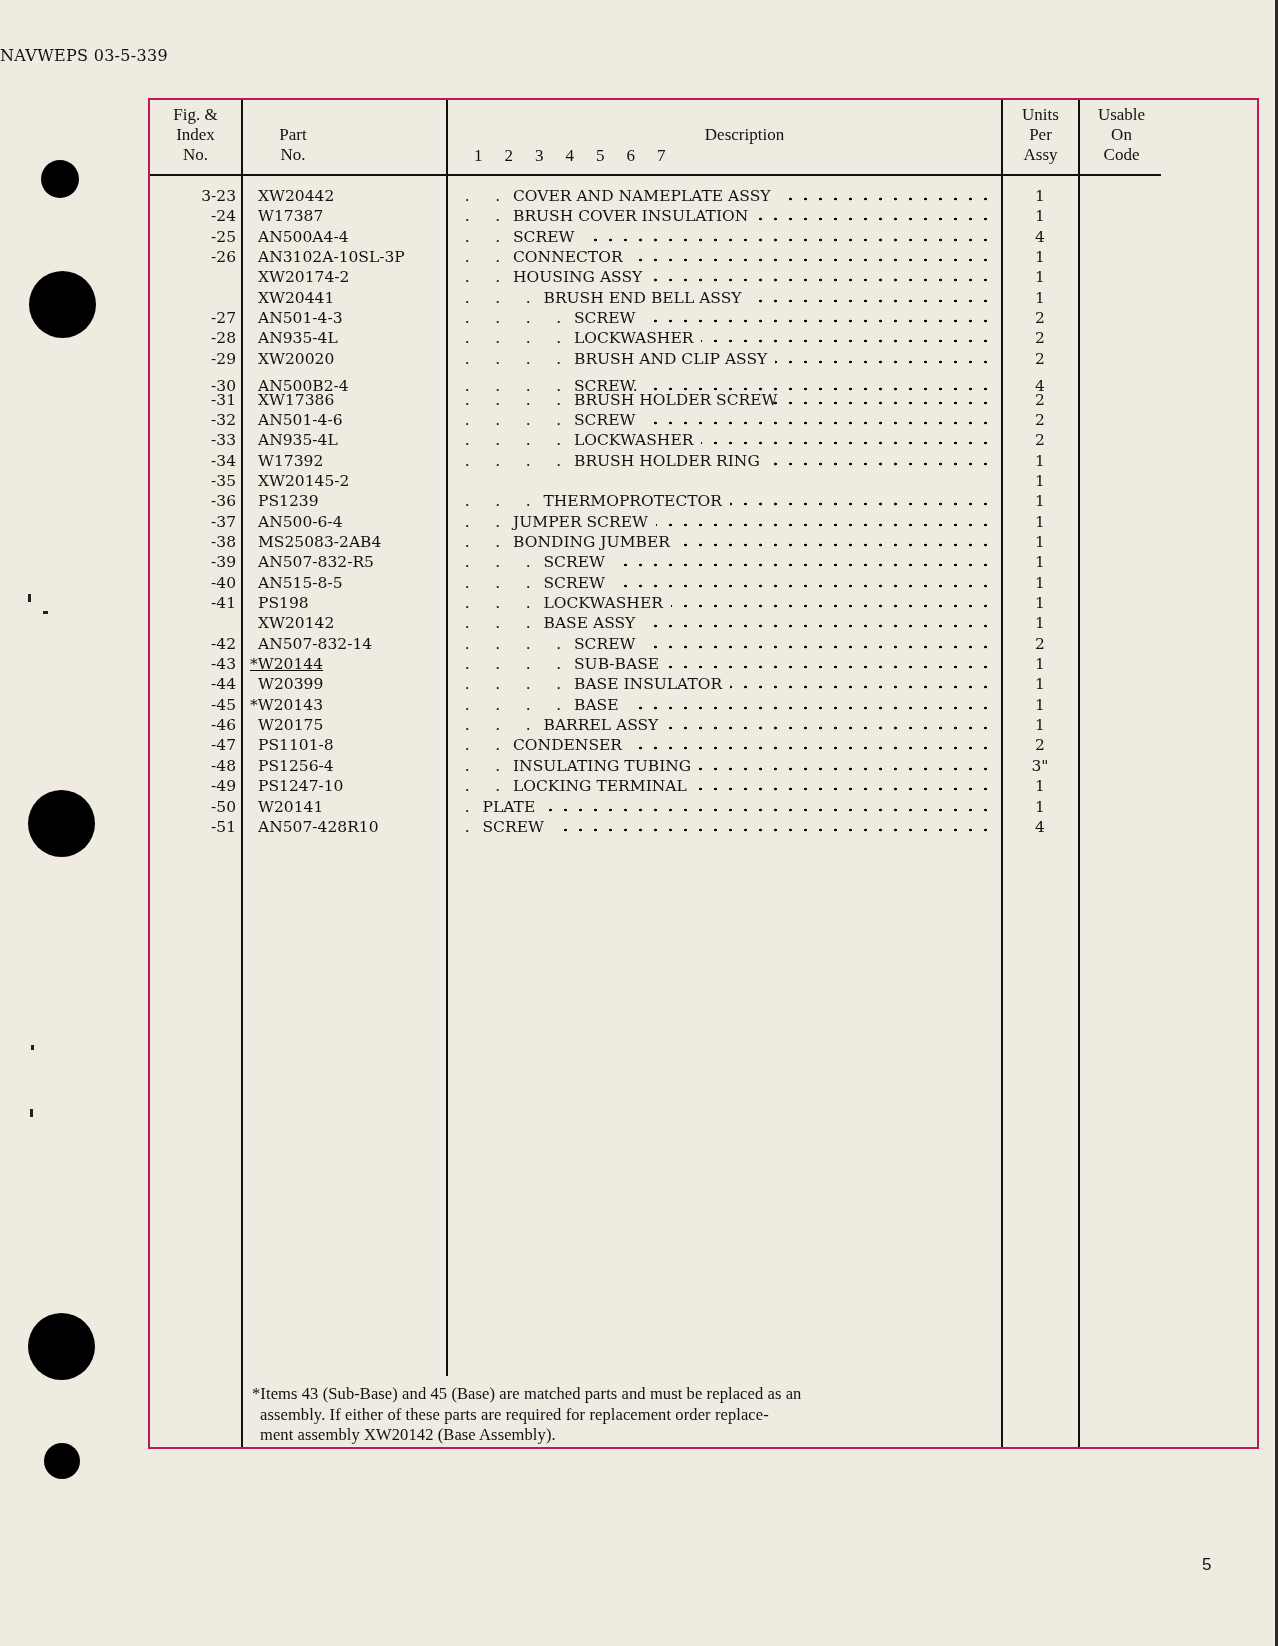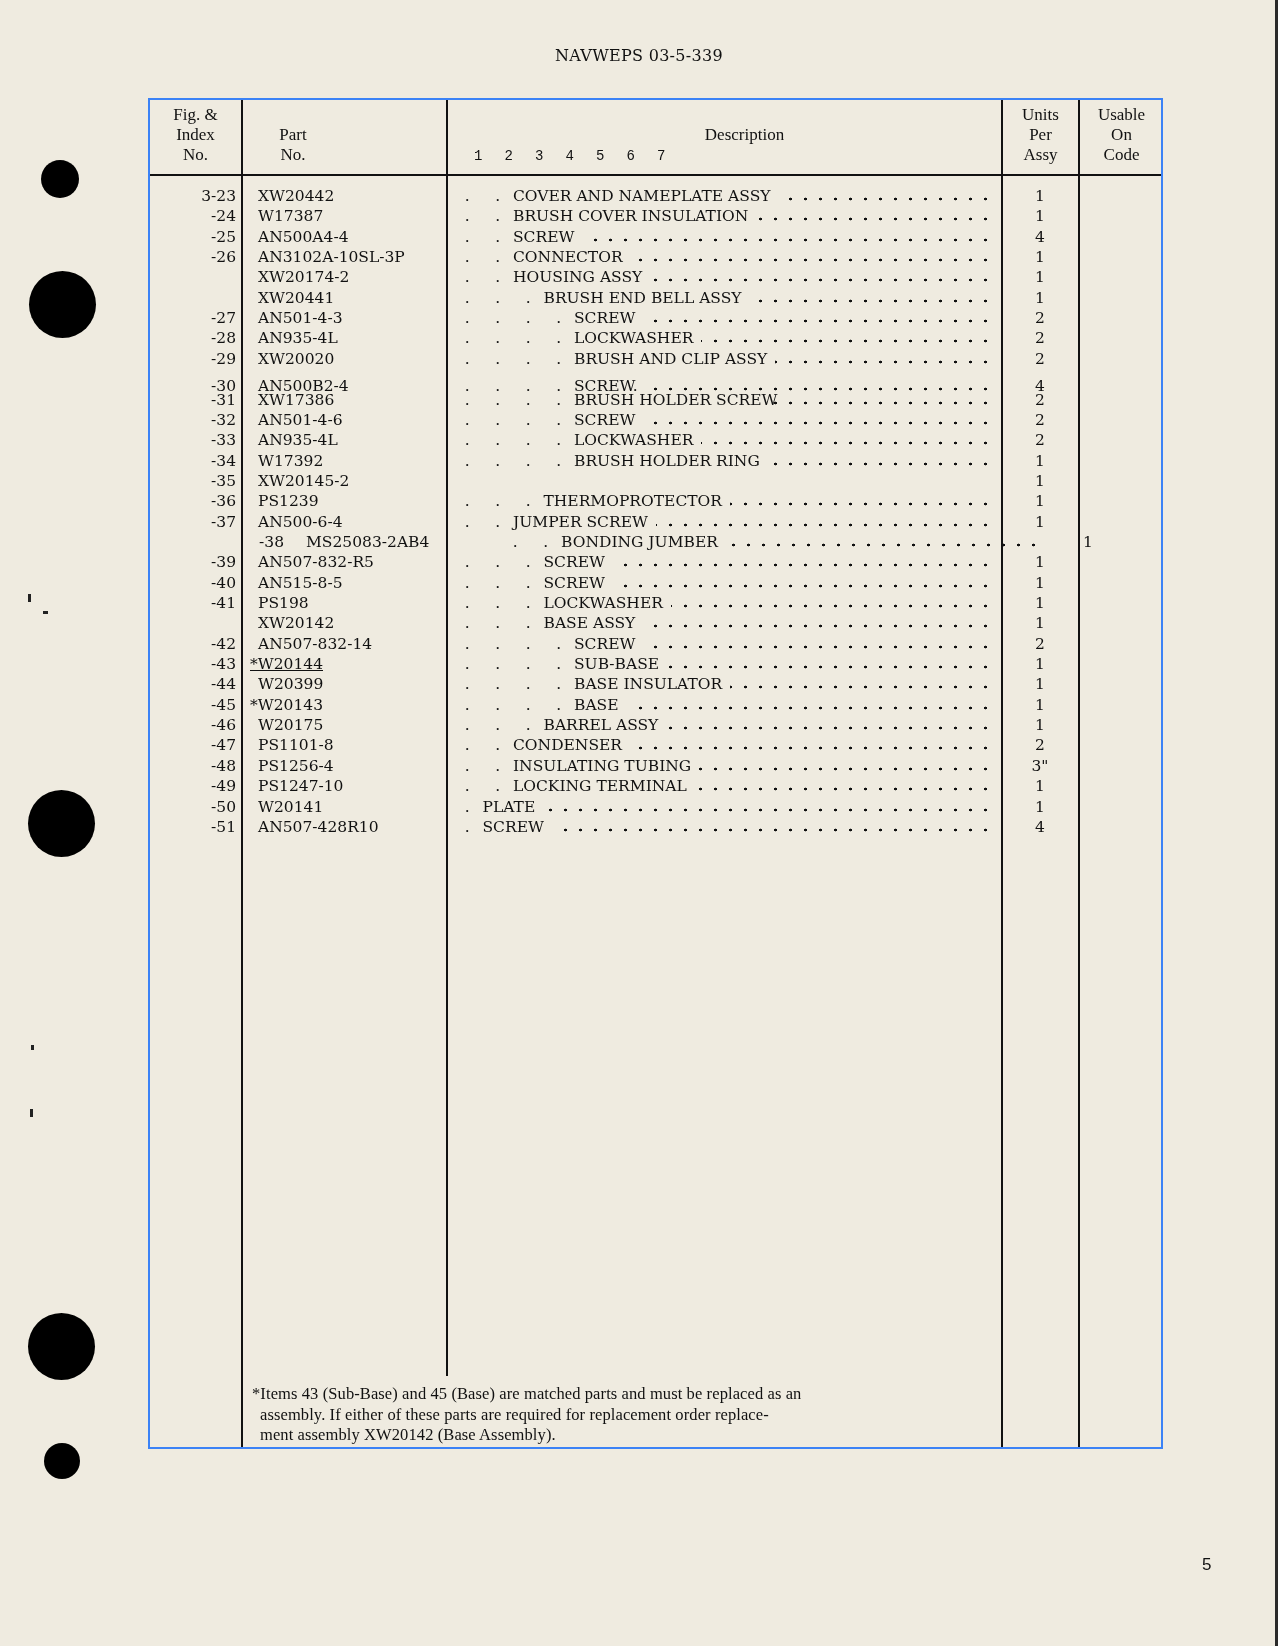--- a/index.html
+++ b/index.html
@@ -10,39 +10,39 @@
     overflow: hidden;
     font-family: "DejaVu Serif", "Liberation Serif", serif;
     color: #111;
   }
   .page-edge {
     position: absolute; top: 0; right: 0; width: 3px; height: 1646px; background: #2a2a2a;
   }
   .hole { position: absolute; background: #000; border-radius: 50%; }
   .speck { position: absolute; background: #222; }
   .doc-header {
-    position: absolute; top: 46px; left: 0; width: 1278px; text-align: center;
+    position: absolute; top: 46px; left: 0; width: 1278px; text-align: left;
     font-size: 16px; letter-spacing: 0.3px;
   }
   .doc-header span { position: relative; left: 0px; }
   .page-number {
     position: absolute; left: 1202px; top: 1555px; font-family: "Liberation Sans", sans-serif; font-size: 17px;
   }
   .table {
-    position: absolute; left: 148px; top: 98px; width: 1015px; height: 1351px;
-    border: 2px solid #3b82f6; box-sizing: border-box;
+    position: absolute; left: 148px; top: 98px; width: 1111px; height: 1351px;
+    border: 2px solid #be185d; box-sizing: border-box;
   }
   .vline { position: absolute; top: 0; width: 2px; background: #111; }
   .hline { position: absolute; left: 0; height: 2px; background: #111; }
   .hdr {
     position: absolute; font-family: "Liberation Serif", serif; font-size: 17px; line-height: 20px; text-align: center;
   }
   .hdr div { white-space: nowrap; }
   .level-nums {
-    position: absolute; left: 324px; top: 46px; font-family: Liberation Mono, monospace; font-size: 14px; line-height: 20px;
+    position: absolute; left: 324px; top: 46px; font-family: Liberation Serif, serif; font-size: 17px; line-height: 20px;
   }
   .level-nums span { display: inline-block; width: 30.5px; }
   .row {
     position: absolute; left: 0; height: 20px; width: 1011px; font-size: 15.5px; line-height: 20px;
   }
   .c-idx { position: absolute; left: 0; width: 86px; text-align: right; white-space: pre; }
   .c-part { position: absolute; left: 108px; white-space: pre; }
   .c-desc { position: absolute; left: 302px; width: 544px; overflow: hidden; white-space: nowrap; }
   .c-units { position: absolute; left: 852px; width: 76px; text-align: center; }
   .c-code { position: absolute; left: 930px; width: 85px; text-align: center; }
@@ -224,21 +224,21 @@
         <div class="c-units">1</div>
         <div class="c-code"></div>
       </div>
       <div class="row" style="top: 411.6px;">
         <div class="c-idx">-37</div>
         <div class="c-part">AN500-6-4</div>
         <div class="c-desc"><span class="indent-dot">.</span><span class="indent-dot">.</span><span class="desc-text">JUMPER SCREW</span><span class="leader" style="left: 204px;"></span></div>
         <div class="c-units">1</div>
         <div class="c-code"></div>
       </div>
-      <div class="row" style="top: 431.95px; margin-left: 48px;">
+      <div class="row" style="top: 431.95px;">
         <div class="c-idx">-38</div>
         <div class="c-part">MS25083-2AB4</div>
         <div class="c-desc"><span class="indent-dot">.</span><span class="indent-dot">.</span><span class="desc-text">BONDING JUMBER</span><span class="leader" style="left: 226px;"></span></div>
         <div class="c-units">1</div>
         <div class="c-code"></div>
       </div>
       <div class="row" style="top: 452.3px;">
         <div class="c-idx">-39</div>
         <div class="c-part">AN507-832-R5</div>
         <div class="c-desc"><span class="indent-dot">.</span><span class="indent-dot">.</span><span class="indent-dot">.</span><span class="desc-text">SCREW</span><span class="leader" style="left: 161px;"></span></div>

